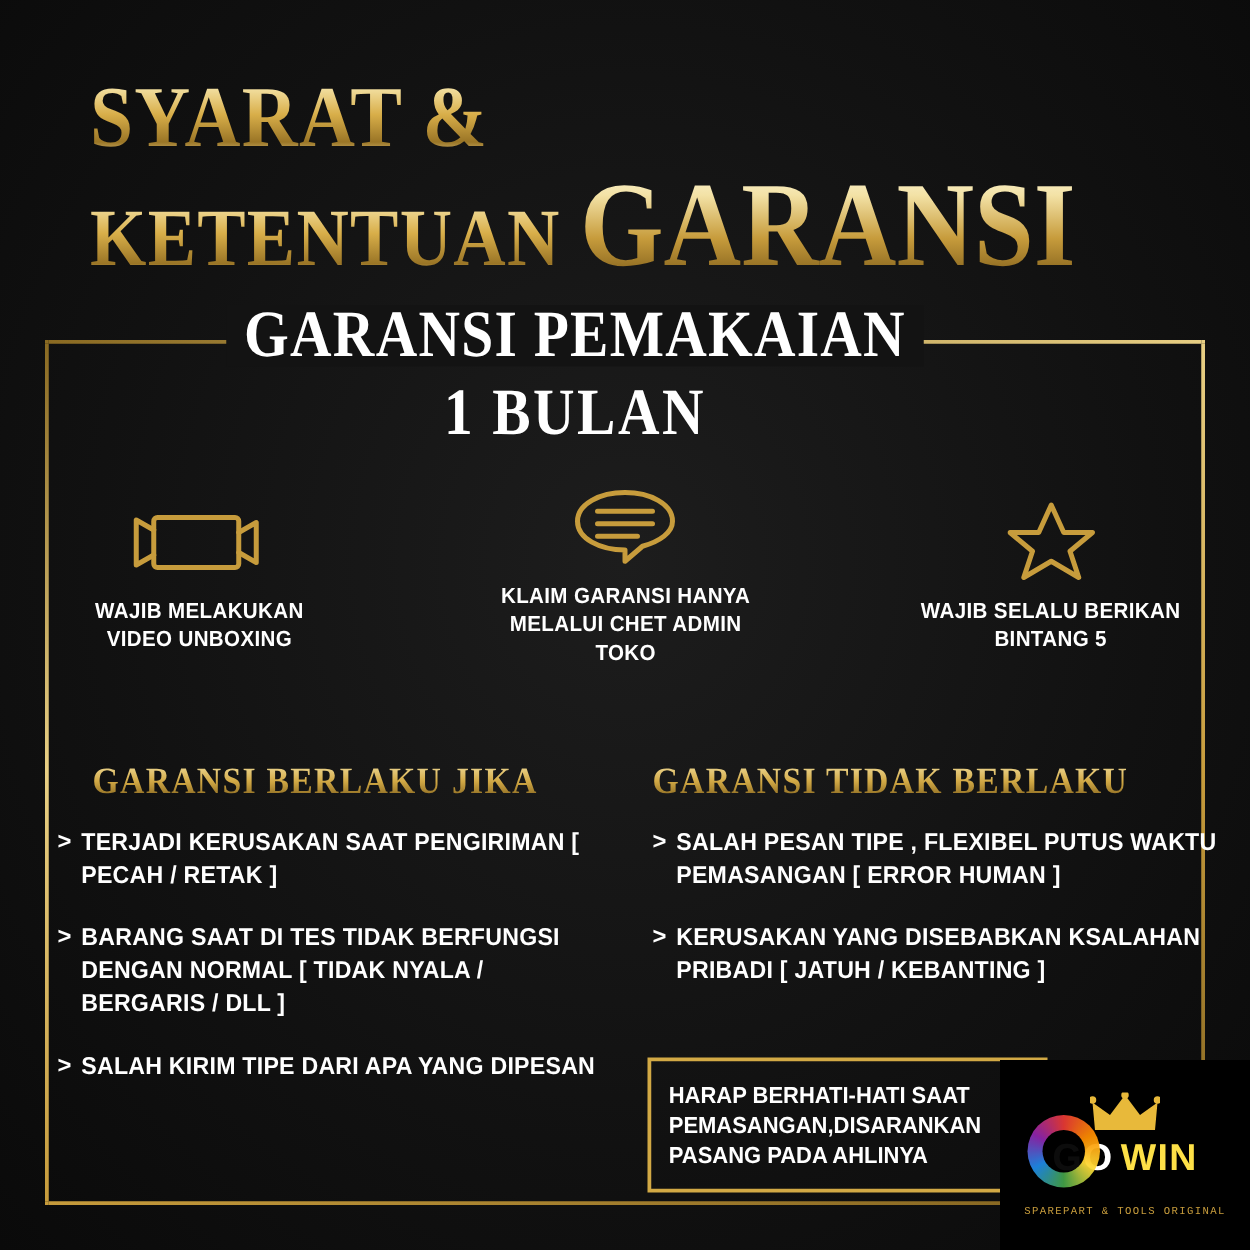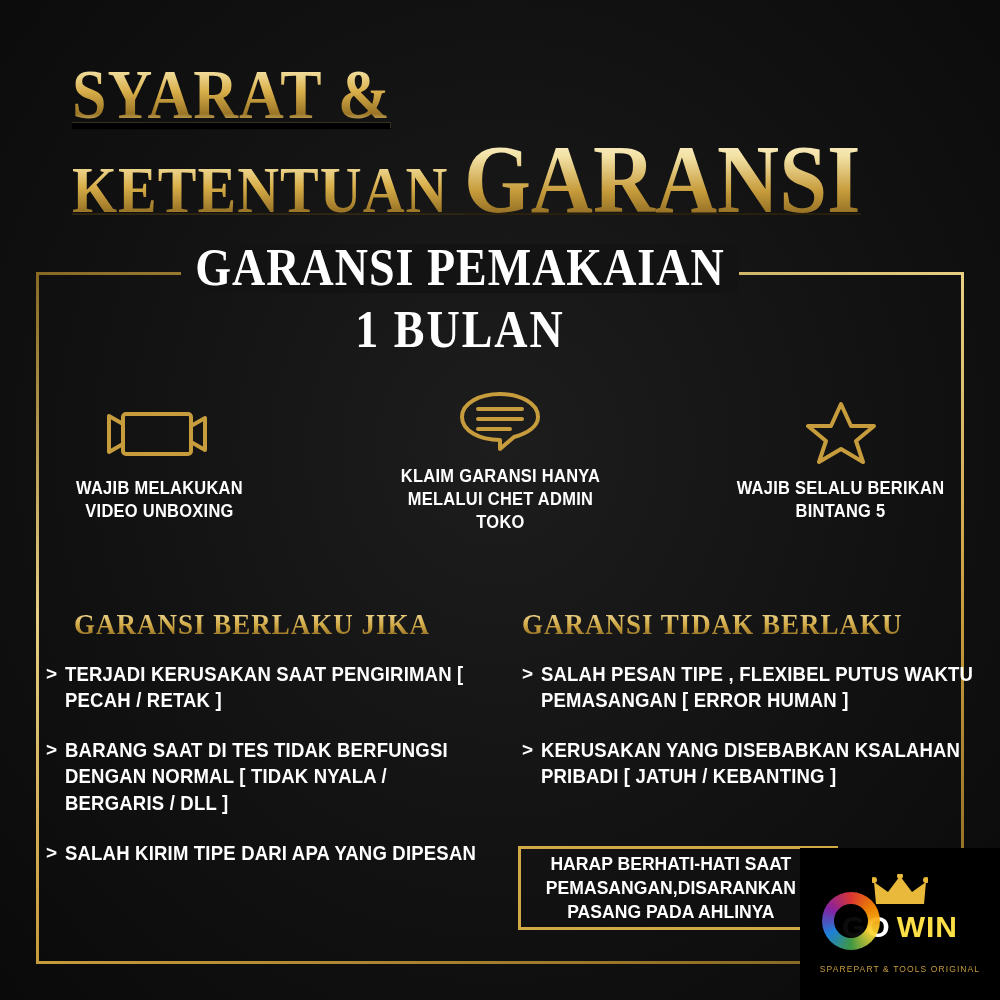--- a/index.html
+++ b/index.html
@@ -24,21 +24,20 @@
 
   
   .title-block {
     position: absolute;
     top: 62px;
     left: 0;
     width: 944px;
     text-align: left;
     padding-left: 72px;
     box-sizing: border-box;
-    text-decoration: underline;
   }
   .title-line1 {
     font-family: "Liberation Serif", serif;
     font-weight: bold;
     font-size: 62px;
     letter-spacing: 1px;
     line-height: 0.95;
     background: linear-gradient(180deg, #f6e7a8 0%, #d9b martian 0%, #c9a14a 45%, #8c6a22 80%, #e6d08a 100%);
     background: linear-gradient(180deg, #fdf3c4 0%, #d8ae49 45%, #9a7526 78%, #f0dc9a 100%);
     -webkit-background-clip: text;
@@ -208,27 +207,26 @@
     transform: scaleX(0.95);
     transform-origin: left center;
   }
 
   
   .warn-box {
     position: absolute;
     left: 518px;
     top: 846px;
     width: 320px;
-    height: 84px;
+    height: 108px;
     border: 3px solid #d2a945;
     box-sizing: border-box;
     display: flex;
     align-items: center;
     padding: 0 14px;
-    text-align: center;
   }
   .warn-text {
     color: #ffffff;
     font-family: "Liberation Sans Narrow", "Liberation Sans", sans-serif;
     font-weight: bold;
     font-size: 18.5px;
     line-height: 1.28;
     text-transform: uppercase;
     transform: scaleX(0.95);
     transform-origin: left center;
@@ -258,21 +256,21 @@
     font-family: "Liberation Sans", sans-serif;
     font-weight: bold;
     font-size: 30px;
     color: #ffffff;
     letter-spacing: 1px;
   }
   .logo-go { color: #ffffff; margin-right: 6px; }
   .logo-win { color: #fde047; }
   .logo-sub {
     margin-top: 20px;
-    font-family: Liberation Sans, sans-serif;
+    font-family: Liberation Mono, monospace;
     font-size: 8.5px;
     letter-spacing: 1.1px;
     color: #c79c3c;
     text-transform: uppercase;
   }
   .logo-ring {
     position: absolute;
     left: 22px;
     top: 44px;
     width: 58px;

